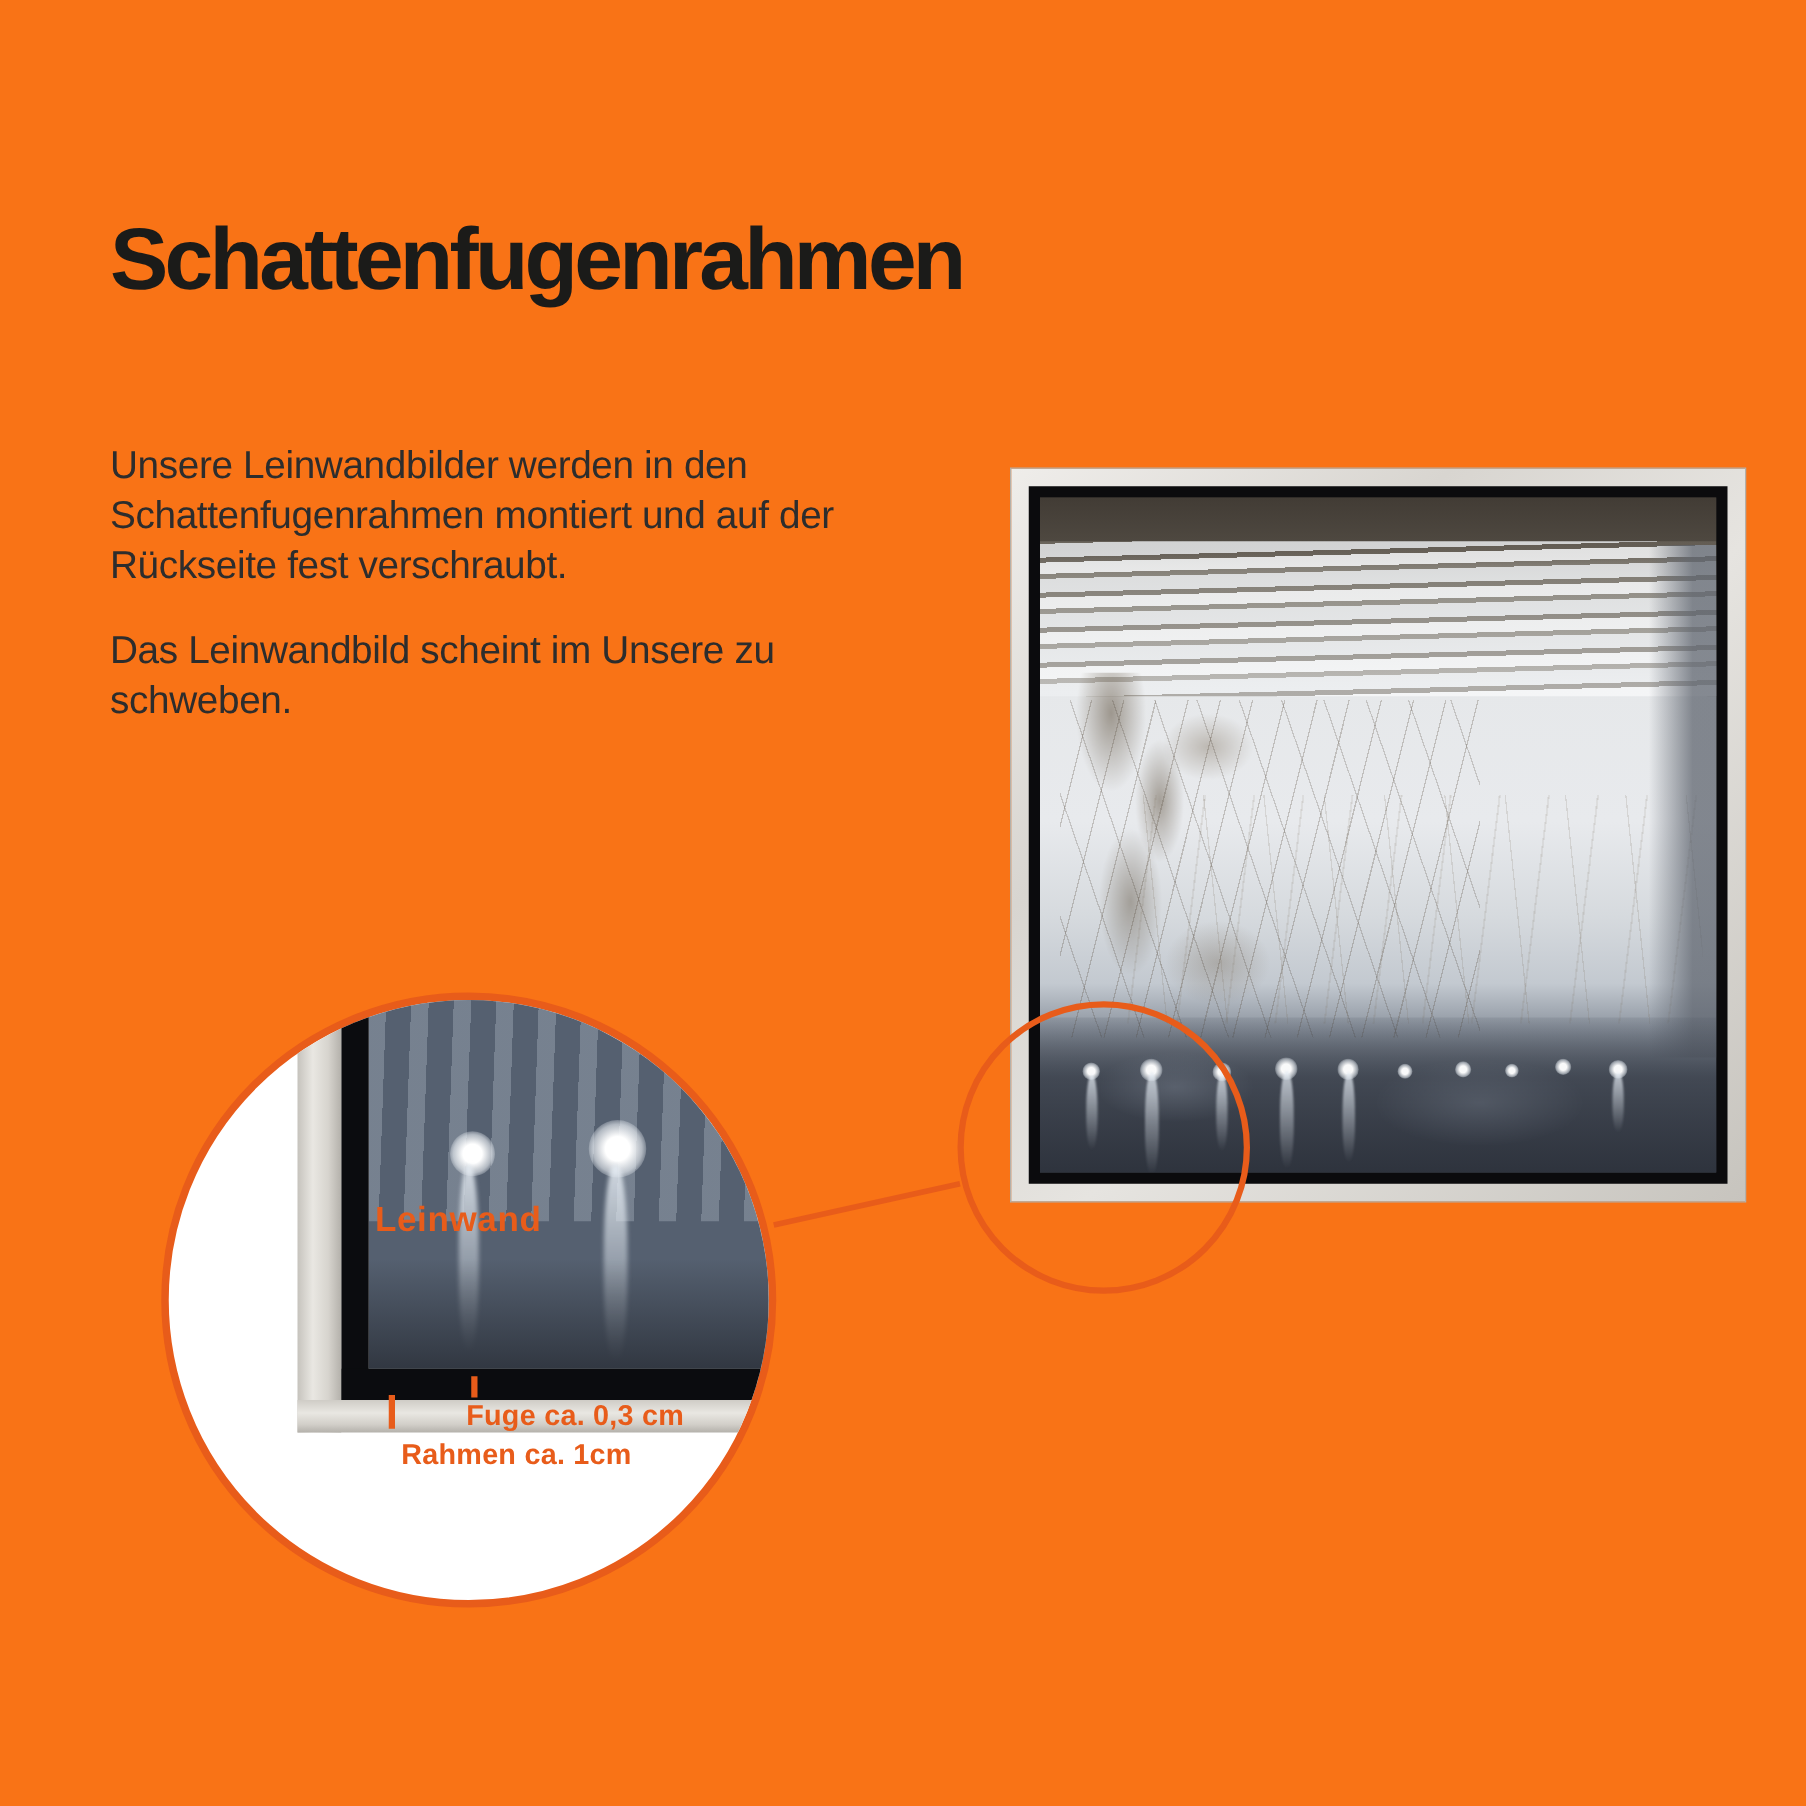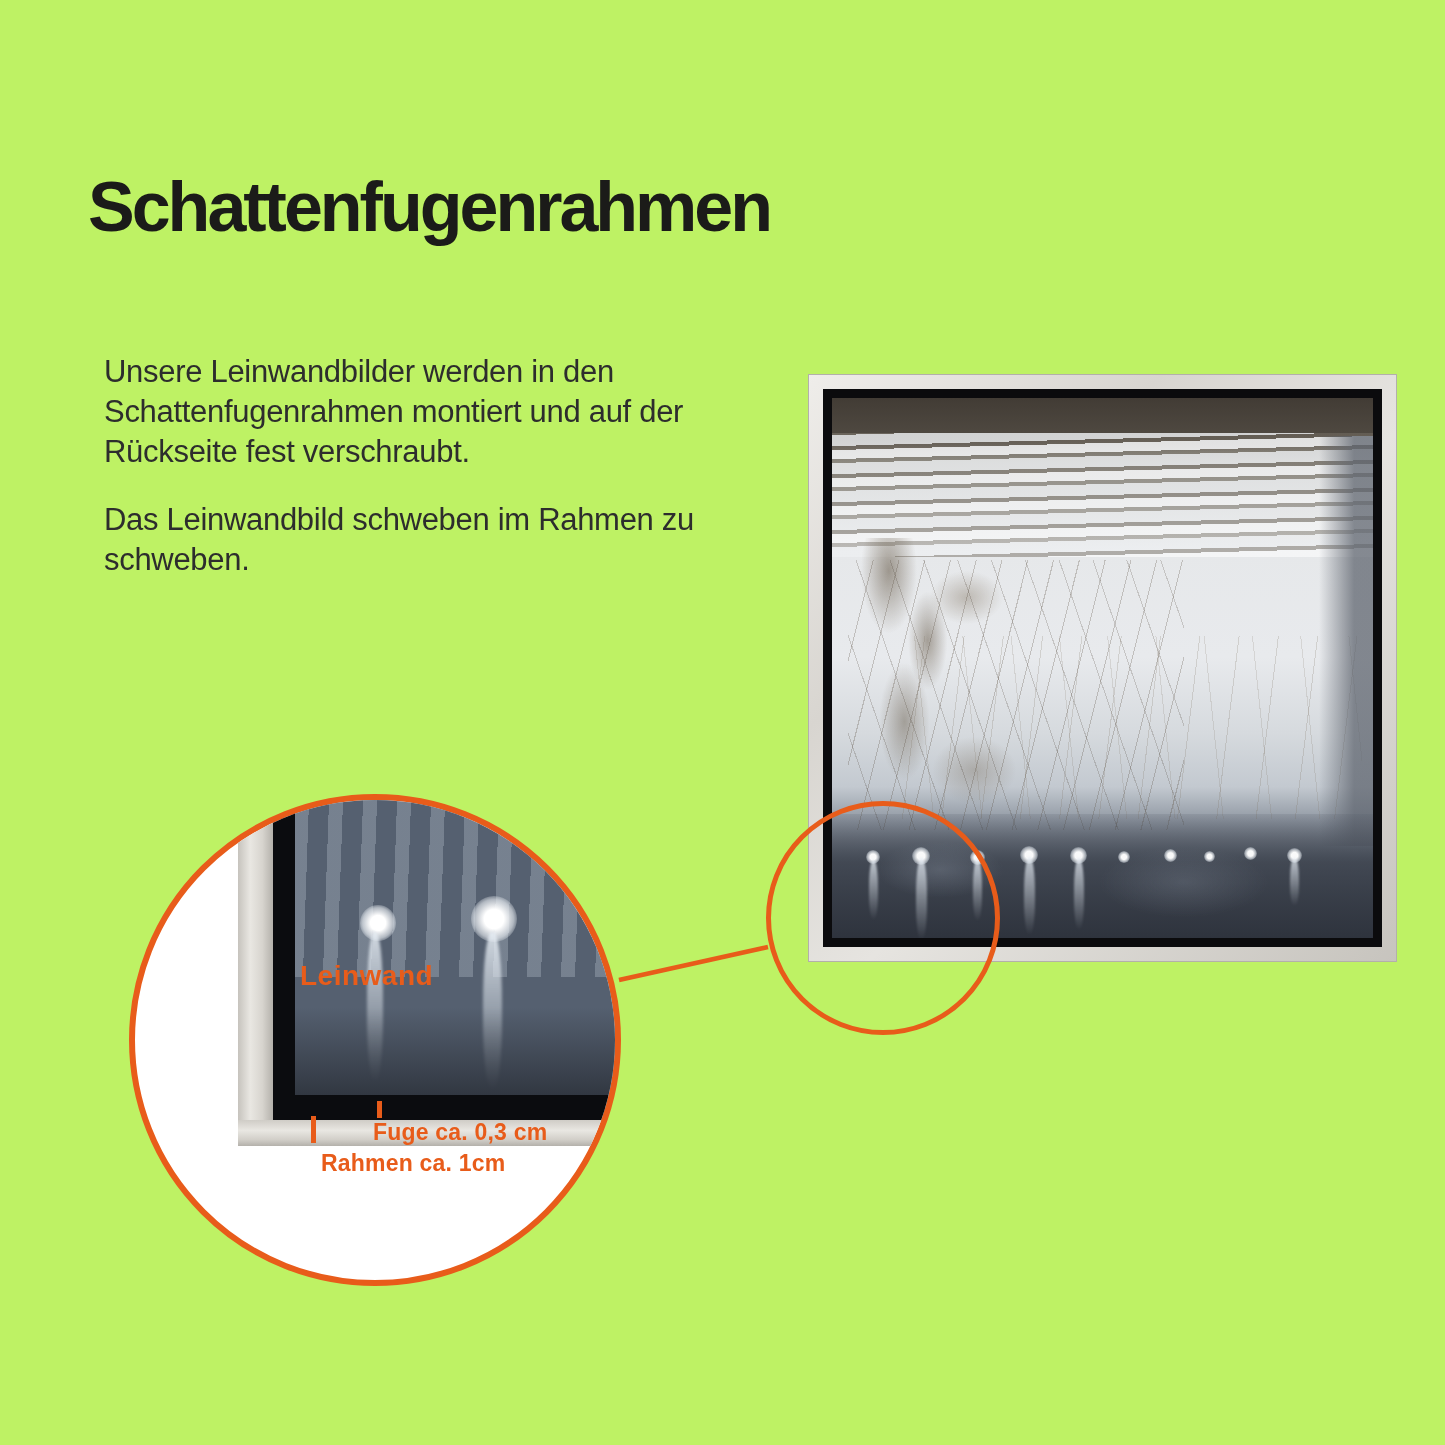--- a/index.html
+++ b/index.html
@@ -1,31 +1,31 @@
 <!DOCTYPE html>
 <html><head>
 <meta charset="utf-8">
 <style>
   html,body{margin:0;padding:0;background:#ffffff;}
   .stage{
-    position:relative;width:1445px;height:1445px;background:#bef264;overflow:hidden;
+    position:relative;width:1445px;height:1445px;background:#f97316;overflow:hidden;
     font-family:"Liberation Sans", sans-serif;
   }
   
   .title{
     position:absolute;left:88px;top:168px;
     font-size:70px;line-height:79px;font-weight:bold;
     letter-spacing:-3px;color:#1b1b19;
   }
   .copy{
     position:absolute;left:88px;top:352px;width:655px;
     font-size:31px;line-height:40px;font-weight:300;
     letter-spacing:-0.3px;color:#2d2d2d;
   }
-  .copy p{margin:0 0 28px 16px;}
+  .copy p{margin:0 0 28px 0;}
   
   .artwork{
     position:absolute;left:808px;top:374px;width:589px;height:588px;
     box-sizing:border-box;padding:14px;
     background:linear-gradient(135deg,#efedea 0%,#d8d5d0 30%,#e6e4e0 55%,#c7c4be 100%);
     border:1px solid #b3b0aa;
   }
   .art-gap{
     width:100%;height:100%;box-sizing:border-box;padding:9px;background:#0b0b0d;
   }
@@ -158,21 +158,21 @@
 <body>
 
 <div class="stage">
 
   <div class="title">
     <div>Schattenfugenrahmen</div>
   </div>
 
   <div class="copy">
     <p>Unsere Leinwandbilder werden in den Schattenfugenrahmen montiert und auf der Rückseite fest verschraubt.</p>
-    <p>Das Leinwandbild schweben im Rahmen zu schweben.</p>
+    <p>Das Leinwandbild scheint im Unsere zu schweben.</p>
   </div>
 
   <div class="artwork">
     <div class="art-gap">
       <div class="art-canvas">
         <div class="c-top"></div>
         <div class="c-stripes"></div>
         <div class="c-speckles"></div>
         <div class="c-hatch"></div>
         <div class="c-scratch"></div>

